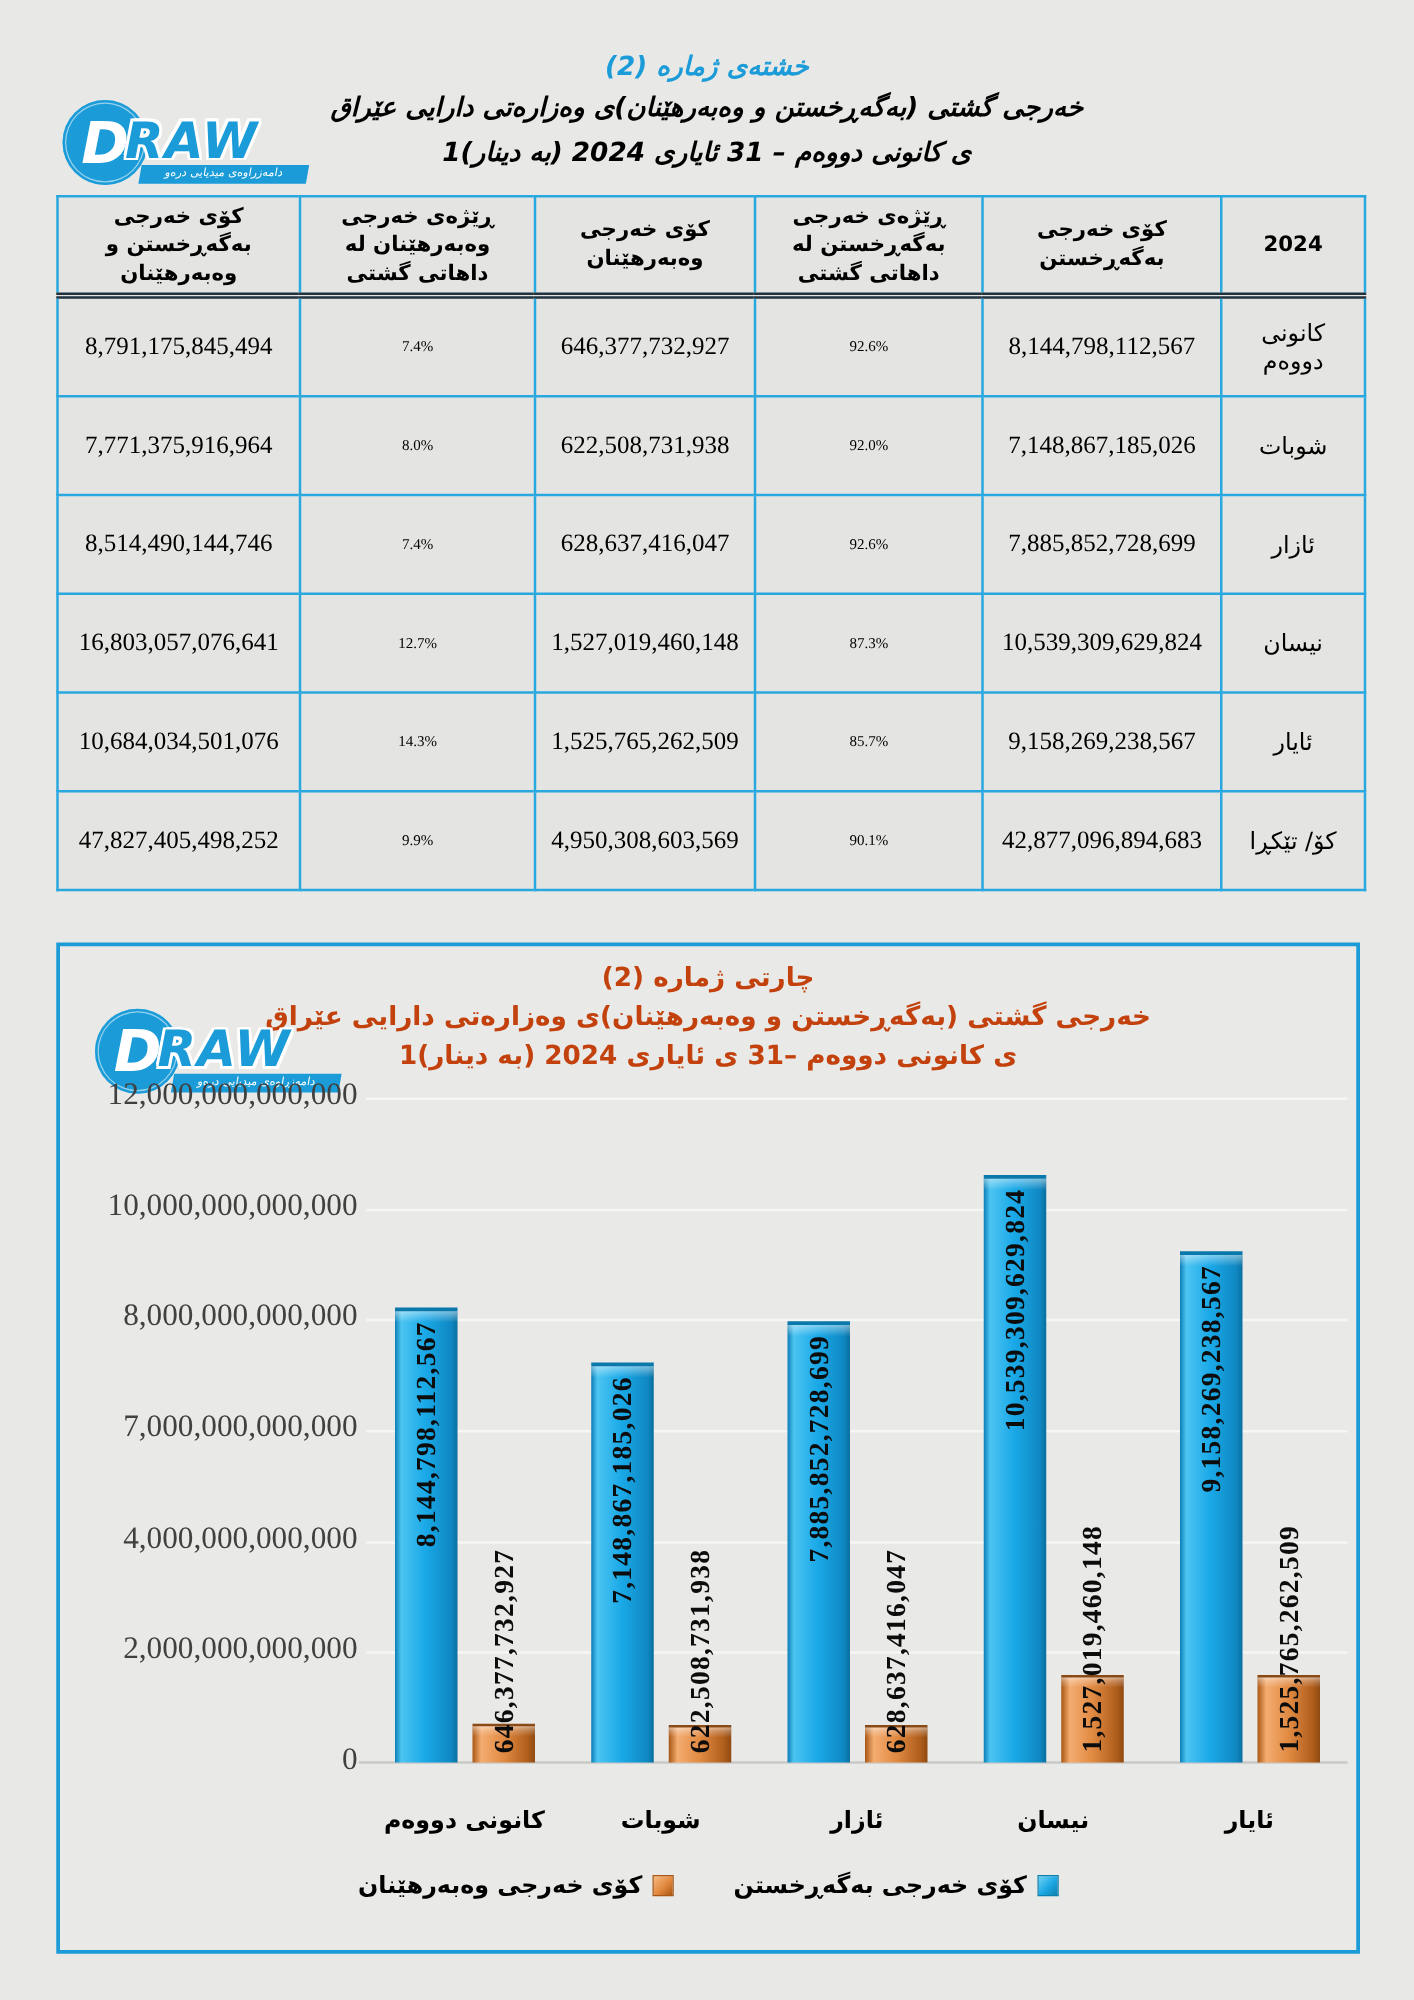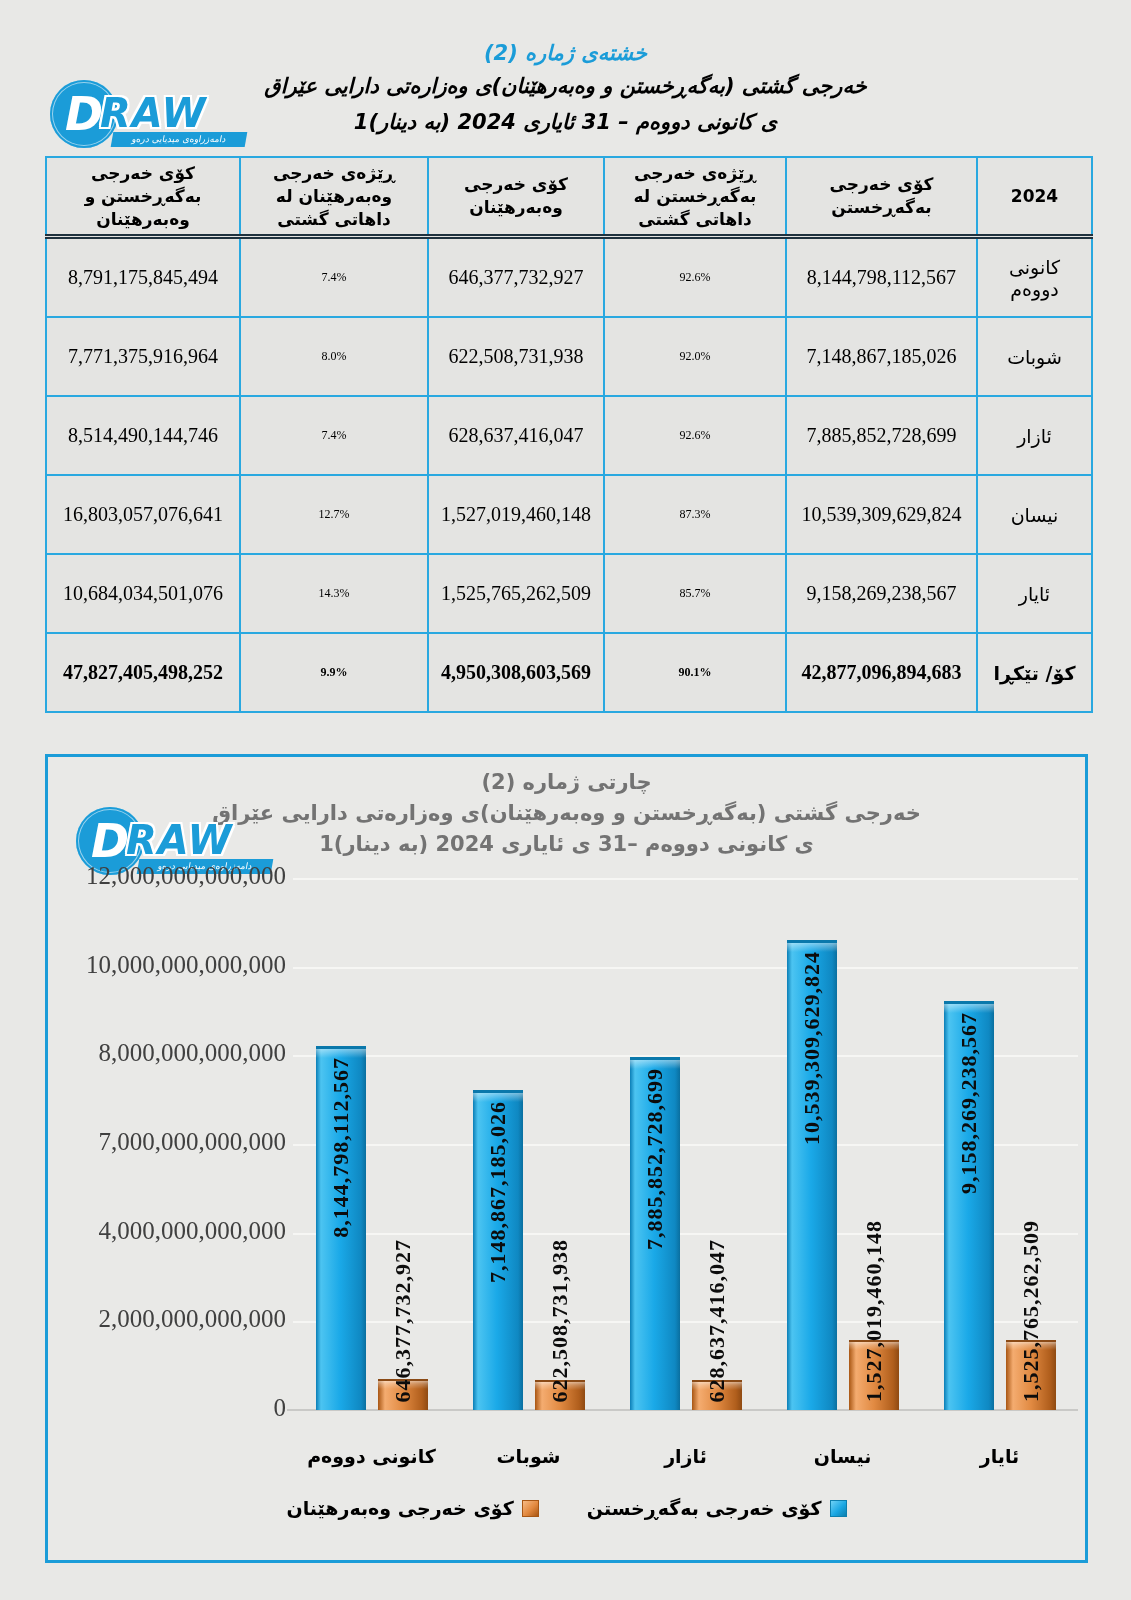--- a/index.html
+++ b/index.html
@@ -43,28 +43,28 @@
     padding:2px 6px;
   }
   .data-table th{
     font-weight:bold;font-size:17px;line-height:23px;height:72px;
   }
   .data-table thead th{border-bottom:5px double #20323e;}
   .data-table td{height:73px;}
   td.num{font-family:"Liberation Serif","DejaVu Serif",serif;font-size:20px;direction:ltr;}
   td.pct{font-family:"Liberation Serif","DejaVu Serif",serif;font-size:12px;direction:ltr;}
   td.month{font-size:19px;}
-  tr.total-row td{font-weight:bold;}
+  tr.total-row td{font-weight:normal;}
   
   .chart-box{
     position:absolute;left:45px;top:754px;width:1037px;height:803px;
     border:3px solid #1b9cd8;background:#e9e9e7;
   }
   .chart-titles{position:absolute;left:0;top:10px;width:100%;text-align:center;
-    font-weight:bold;font-size:21px;line-height:31px;color:#737373;}
+    font-weight:bold;font-size:21px;line-height:31px;color:#c2410c;}
   .plot{position:absolute;left:245px;top:121px;width:785px;height:532px;}
   .gridline{position:absolute;left:0;right:0;height:2px;background:#f6f6f4;}
   .axis-line{position:absolute;left:-6px;right:0;bottom:-1px;height:2px;background:#c9c9c7;}
   .ytick{
     position:absolute;left:6px;width:232px;text-align:right;
     font-family:"Liberation Serif","DejaVu Serif",serif;font-size:25px;color:#404040;
   }
   .bar-group{position:absolute;bottom:0;width:157px;height:532px;}
   .bar{position:absolute;bottom:0;width:50px;}
   .bar-blue{

